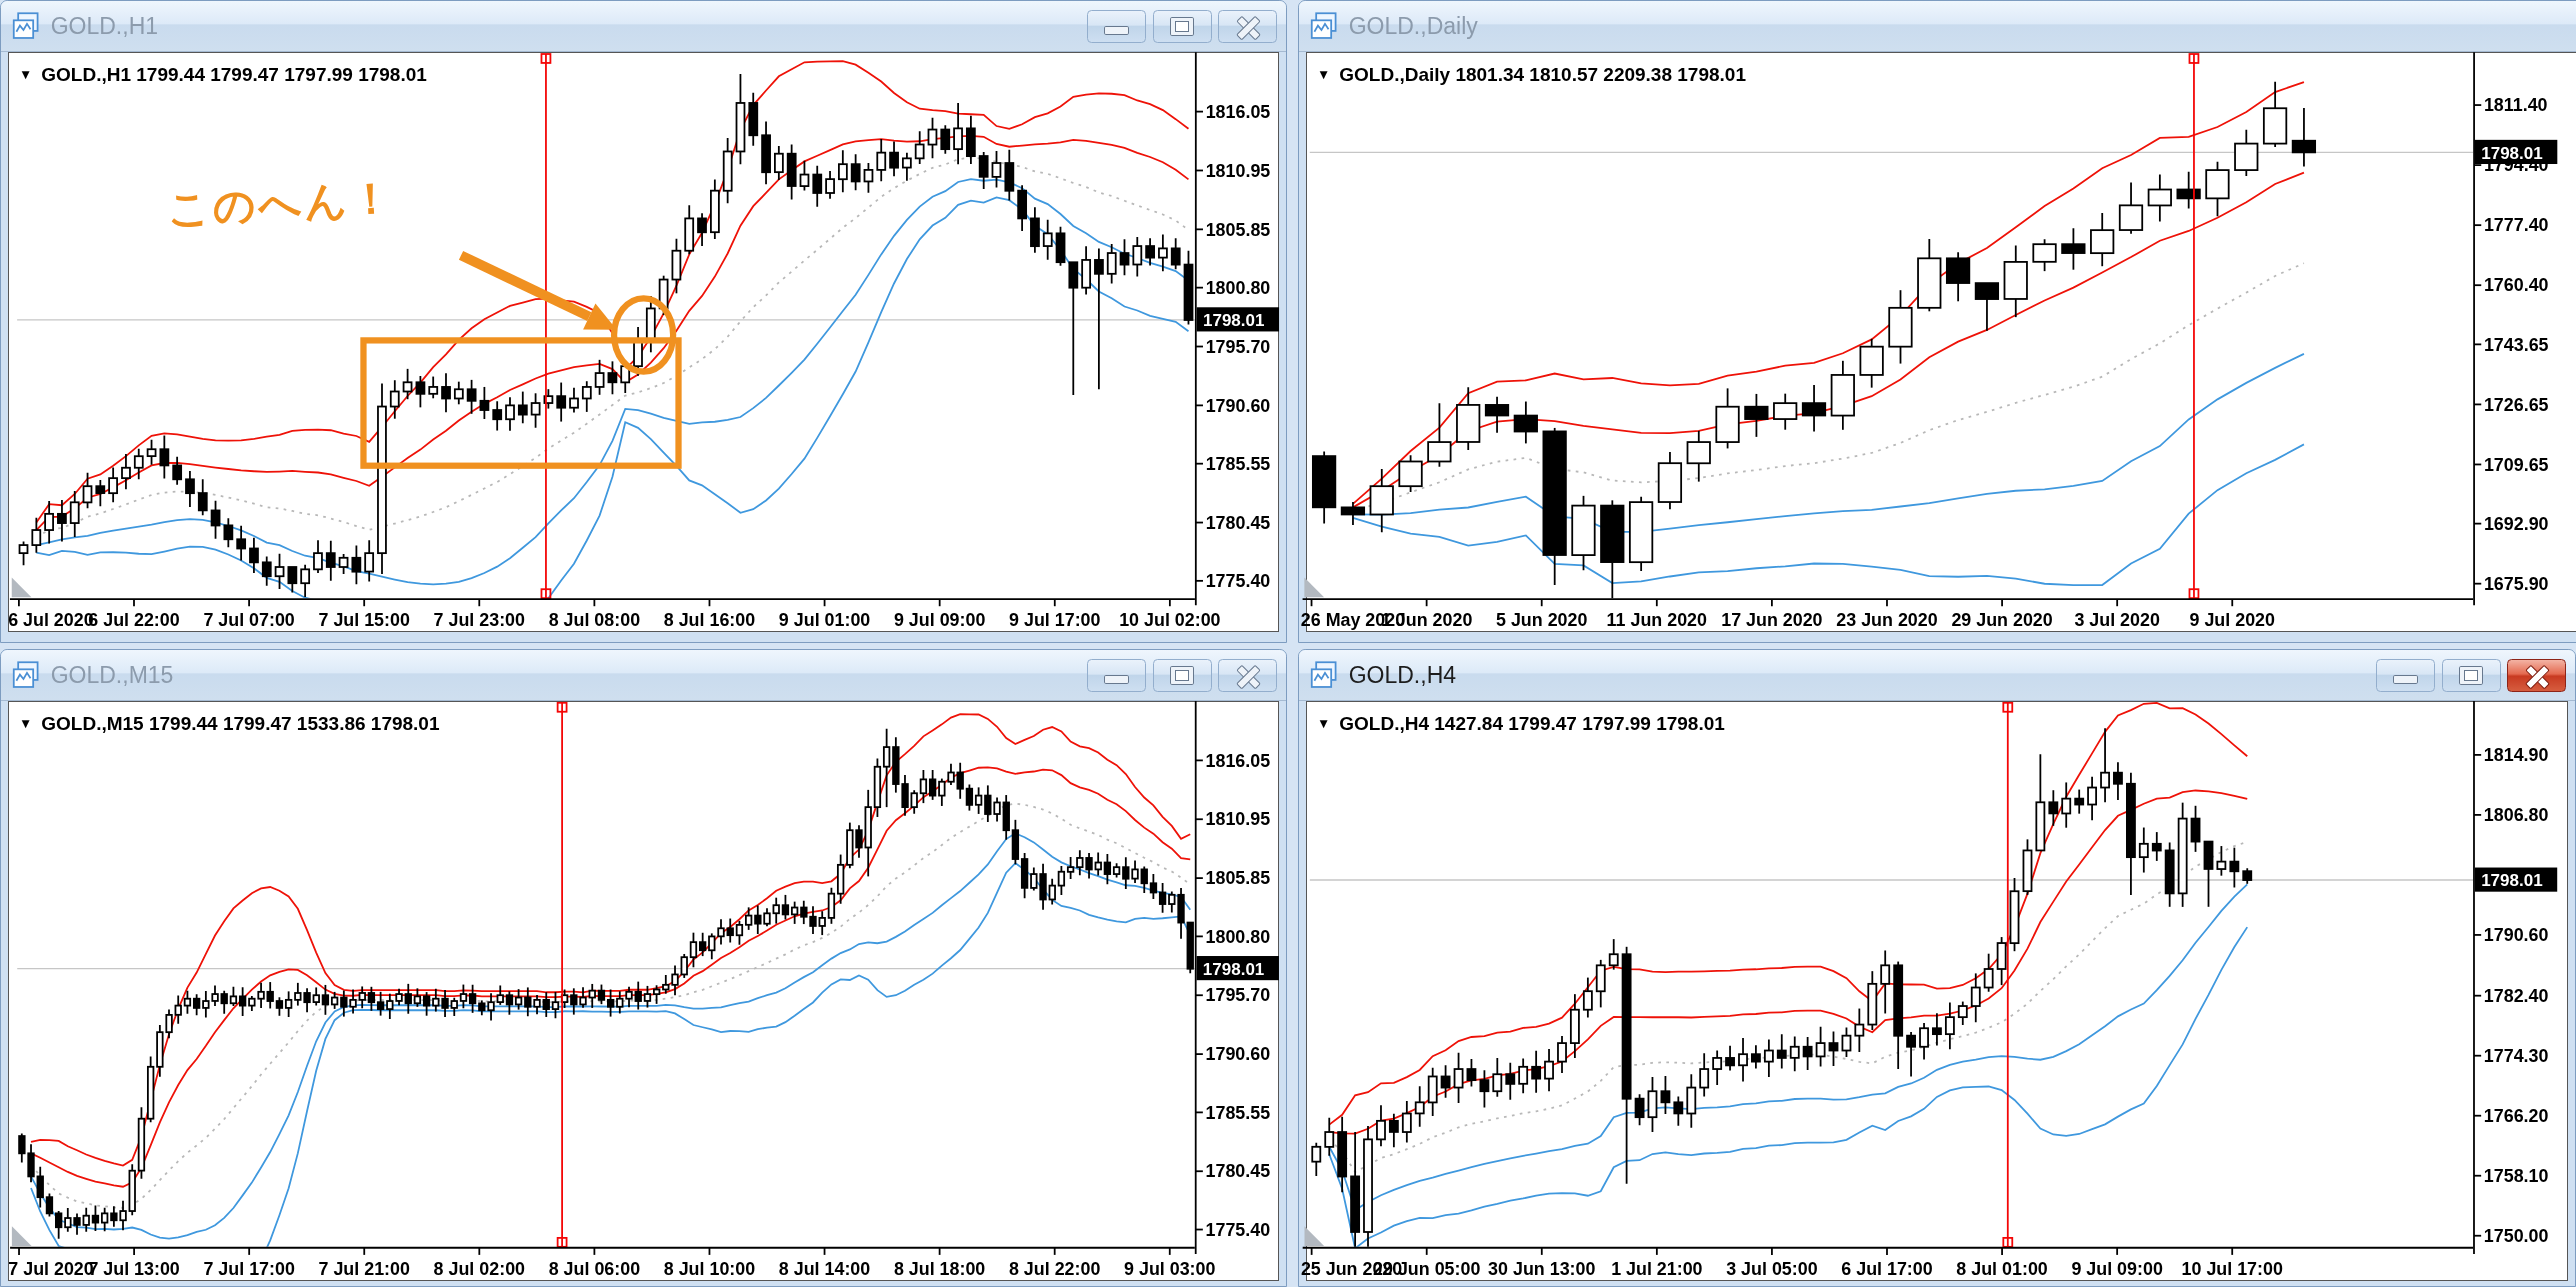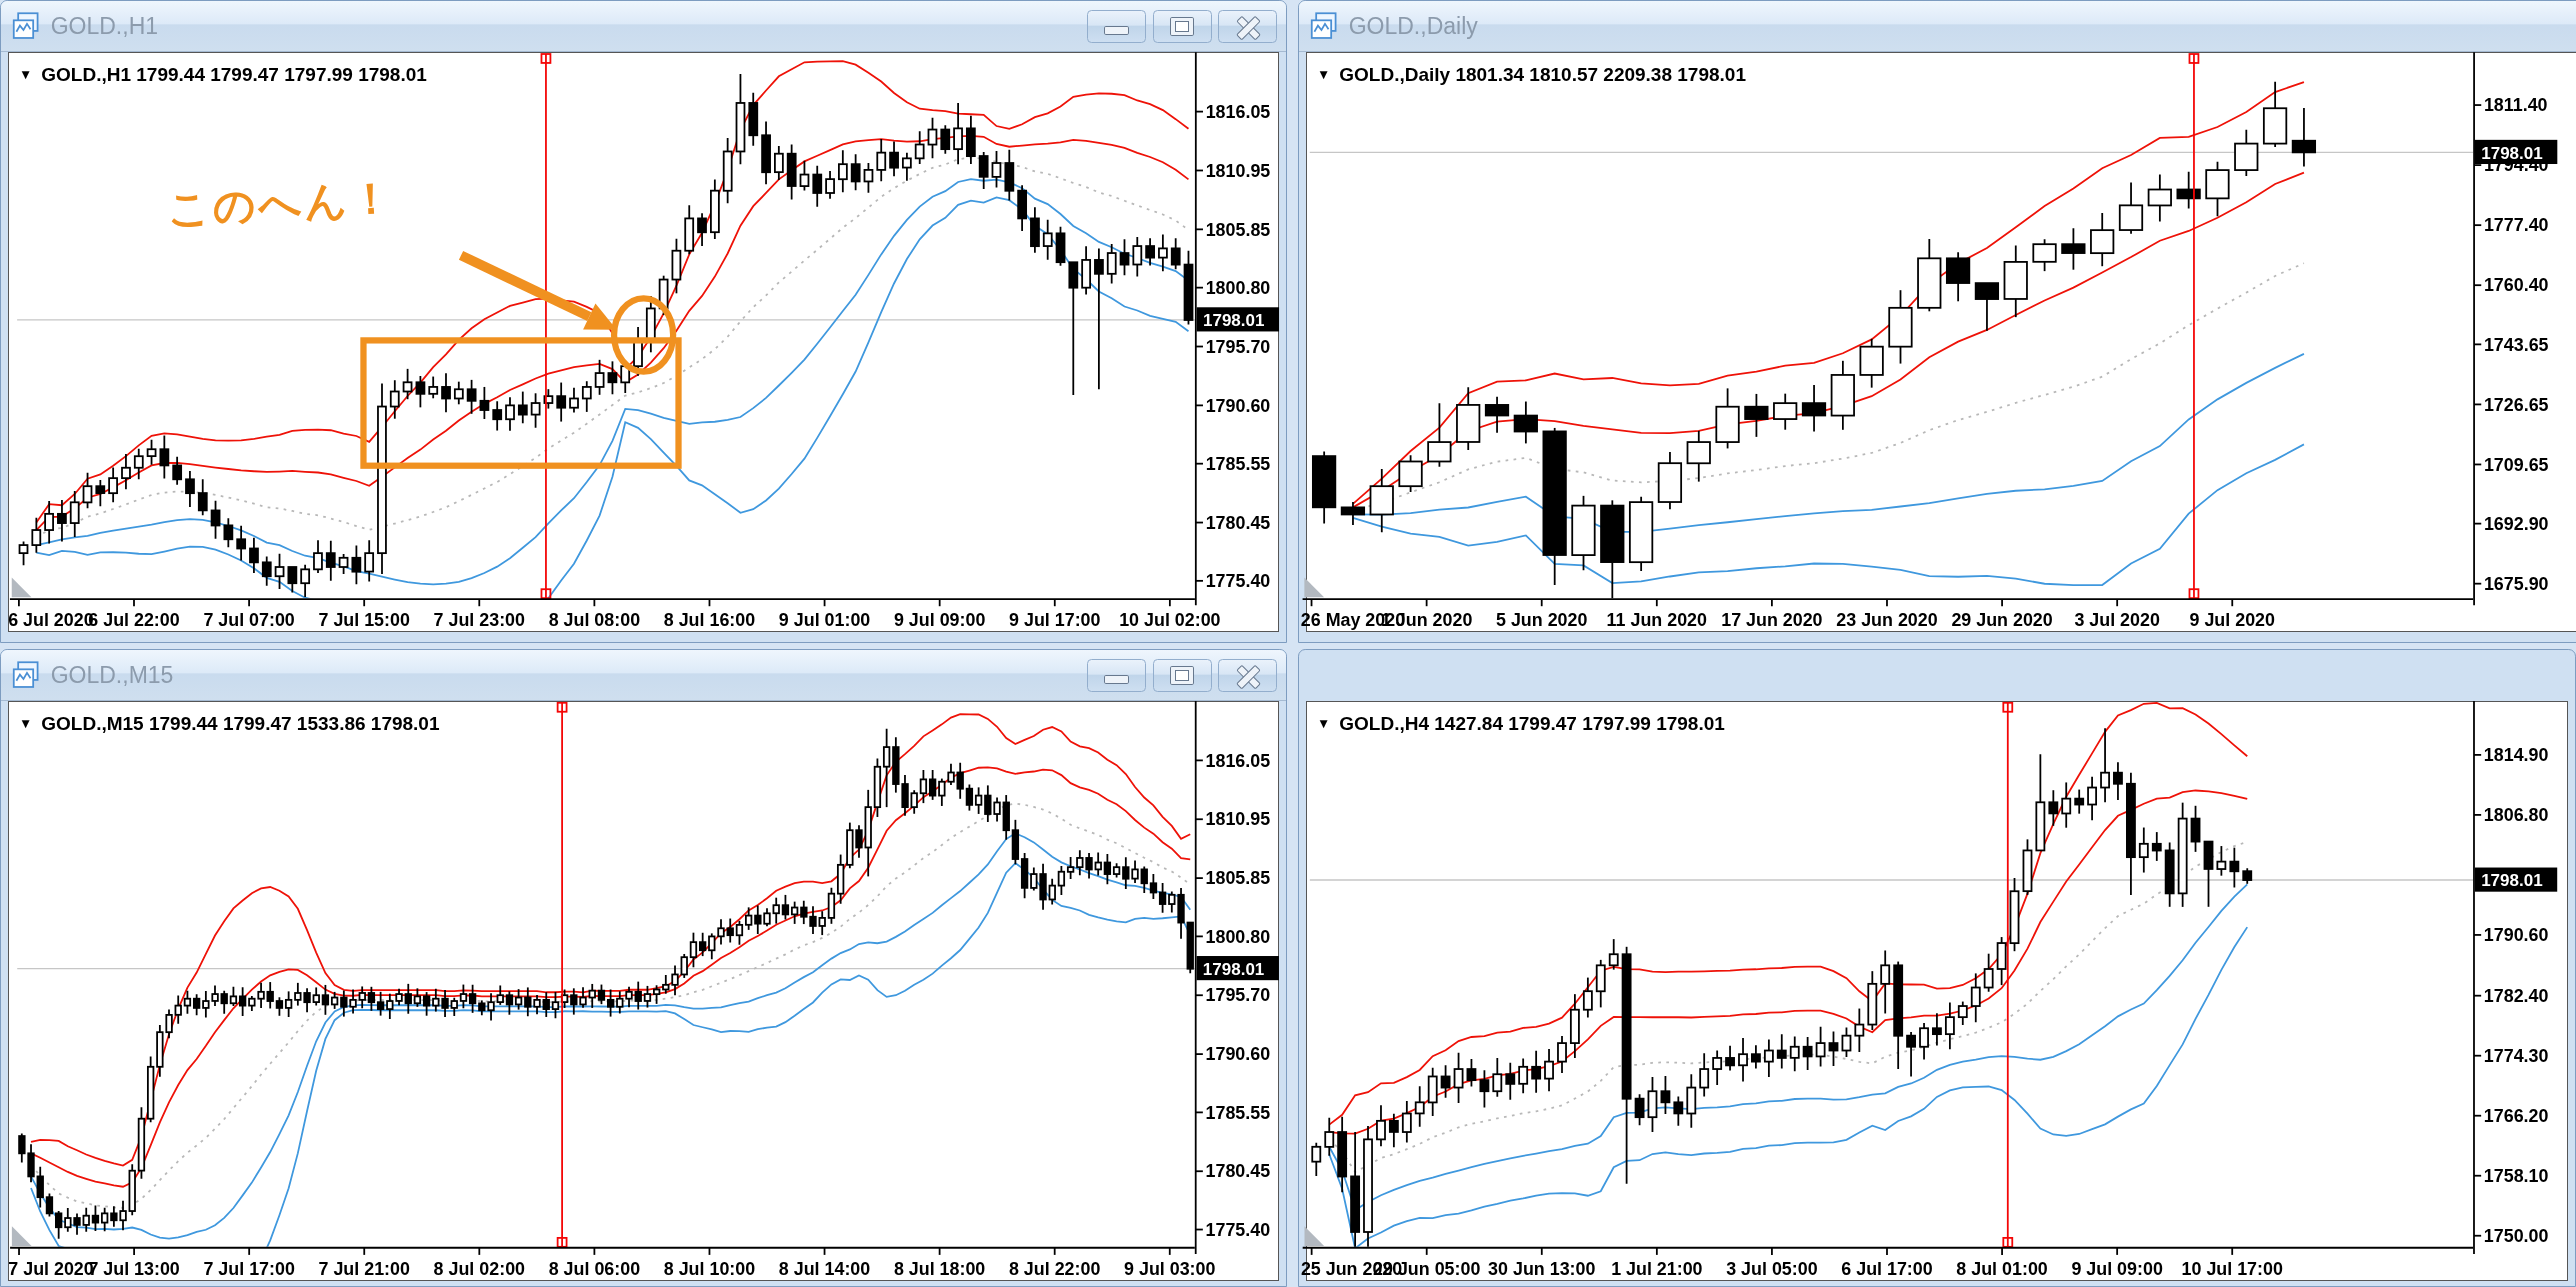--- a/index.html
+++ b/index.html
@@ -842,20 +842,39 @@
       </g>
       <g>
         <rect x="1336" y="342.0" width="92" height="27" fill="#000000"></rect>
         <text x="1343" y="363.0" font-size="19" font-weight="700" fill="#ffffff">1798.01</text>
       </g>
     </svg>
   <div class="chead"><span class="ddn">▼</span><span>GOLD.,M15  1799.44 1799.47 1533.86 1798.01</span></div>
 </div>
 
 <div class="panel active" id="p3">
+  <div class="titlebar">
+    <svg class="wicon" viewBox="0 0 34 32">
+      <rect x="7" y="1" width="22" height="20" fill="#eef6ff" stroke="#4a8fd4" stroke-width="2"></rect>
+      <rect x="2" y="9" width="22" height="20" fill="#ffffff" stroke="#4a8fd4" stroke-width="2"></rect>
+      <polyline points="5,22 9,15 13,20 17,13 21,19" fill="none" stroke="#4a8fd4" stroke-width="2"></polyline>
+    </svg>
+    <span class="wtitle">GOLD.,H4</span>
+    <span class="wbtns">
+      <span class="wbtn">
+          <span class="g-min"></span>
+        </span>
+      <span class="wbtn">
+          <span class="g-rest"></span>
+        </span>
+      <span class="wbtn closebtn red">
+          <span class="g-x"></span>
+        </span>
+    </span>
+  </div>
   <div class="chartbox"></div>
   <svg class="plot" width="1278" height="638" viewBox="0 0 1428 713">
       <defs>
         <clipPath id="clip3">
           <rect x="4" y="55" width="1316" height="612"></rect>
         </clipPath>
       </defs>
       <line x1="12" y1="257.0710489510491" x2="1312" y2="257.0710489510491" stroke="#c6c6c6" stroke-width="1.5"></line>
       <g clip-path="url(#clip3)">
         <polyline points="33.7,530.4 48.1,519.4 62.6,497.6 77.0,494.1 91.5,484.3 105.9,483.7 120.4,477.3 134.8,469.3 149.3,453.9 163.7,447.4 178.2,437.0 192.6,432.5 207.1,431.6 221.5,427.6 236.0,426.4 250.4,422.4 264.9,421.3 279.3,417.6 293.8,410.9 308.2,395.3 322.7,376.9 337.1,358.4 351.6,354.1 366.0,356.7 380.5,357.0 394.9,359.4 409.4,360.0 423.8,359.4 438.3,359.5 452.7,359.2 467.2,358.6 481.6,358.2 496.1,357.2 510.5,356.8 525.0,355.7 539.4,355.4 553.9,354.1 568.3,353.9 582.8,353.9 597.2,358.9 611.7,366.7 626.1,381.4 640.6,392.4 655.0,372.6 669.5,373.7 683.9,373.8 698.4,373.9 712.8,378.4 727.3,377.8 741.7,374.3 756.2,366.9 770.6,356.6 785.1,340.0 799.5,310.0 814.0,272.3 828.4,227.0 842.9,194.4 857.3,164.0 871.8,139.5 886.2,115.5 900.7,91.5 915.1,73.2 929.6,67.2 944.0,60.1 958.5,59.1 972.9,65.3 987.4,64.9 1001.8,72.0 1016.3,82.1 1030.7,94.0 1045.2,106.6 1059.6,118.8 " fill="none" stroke="#ee1208" stroke-width="2"></polyline>

